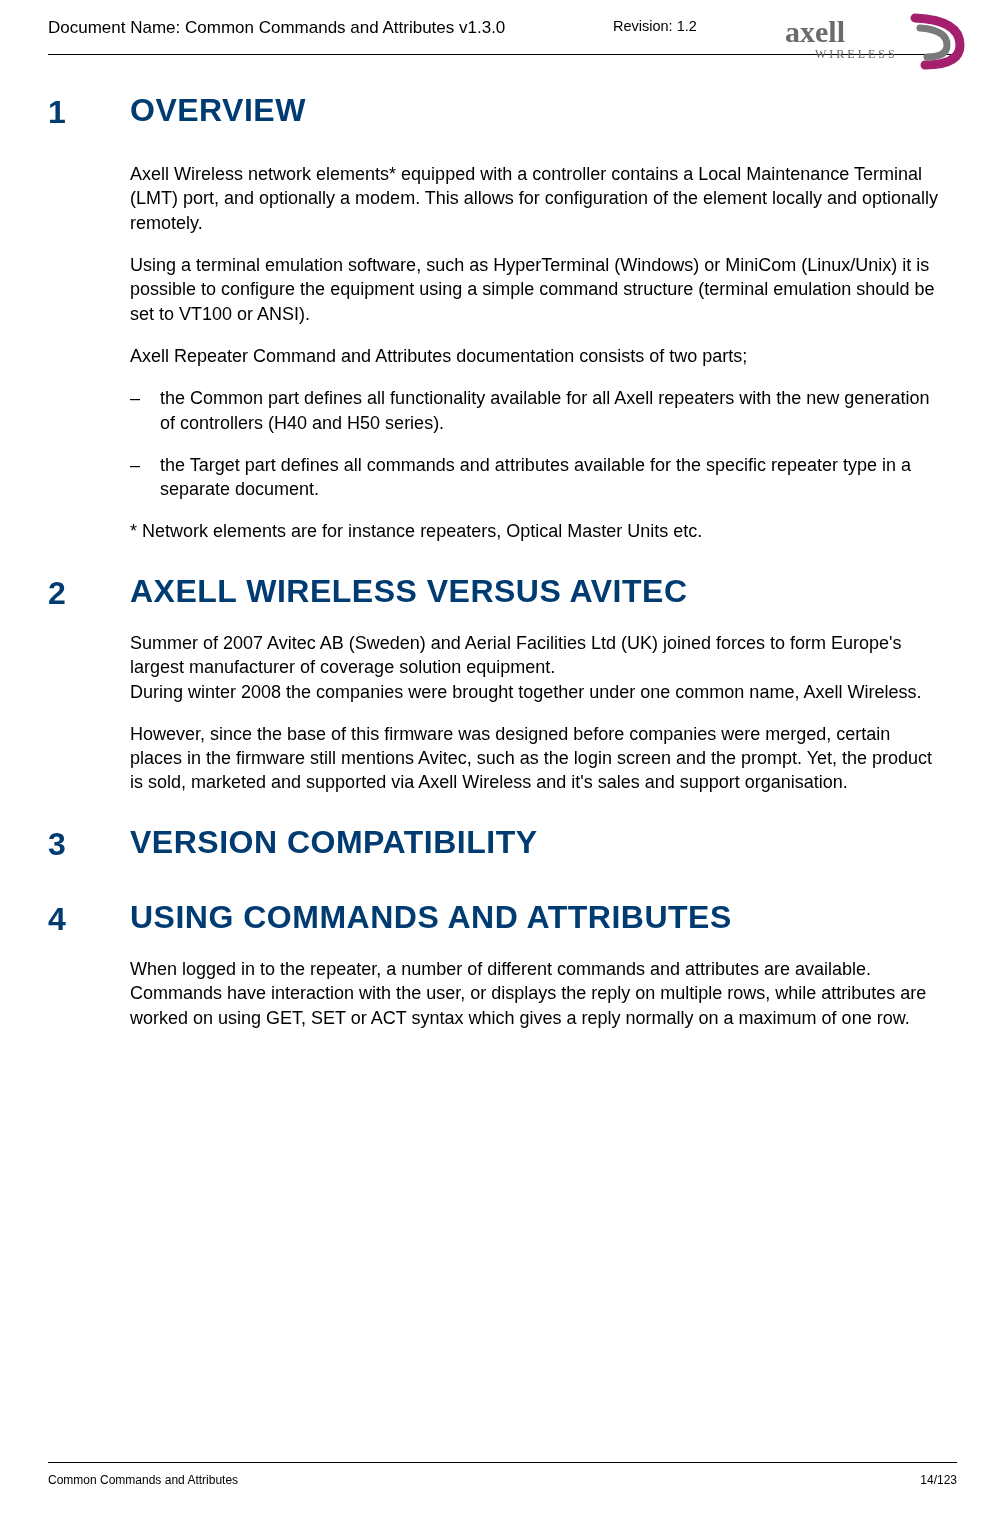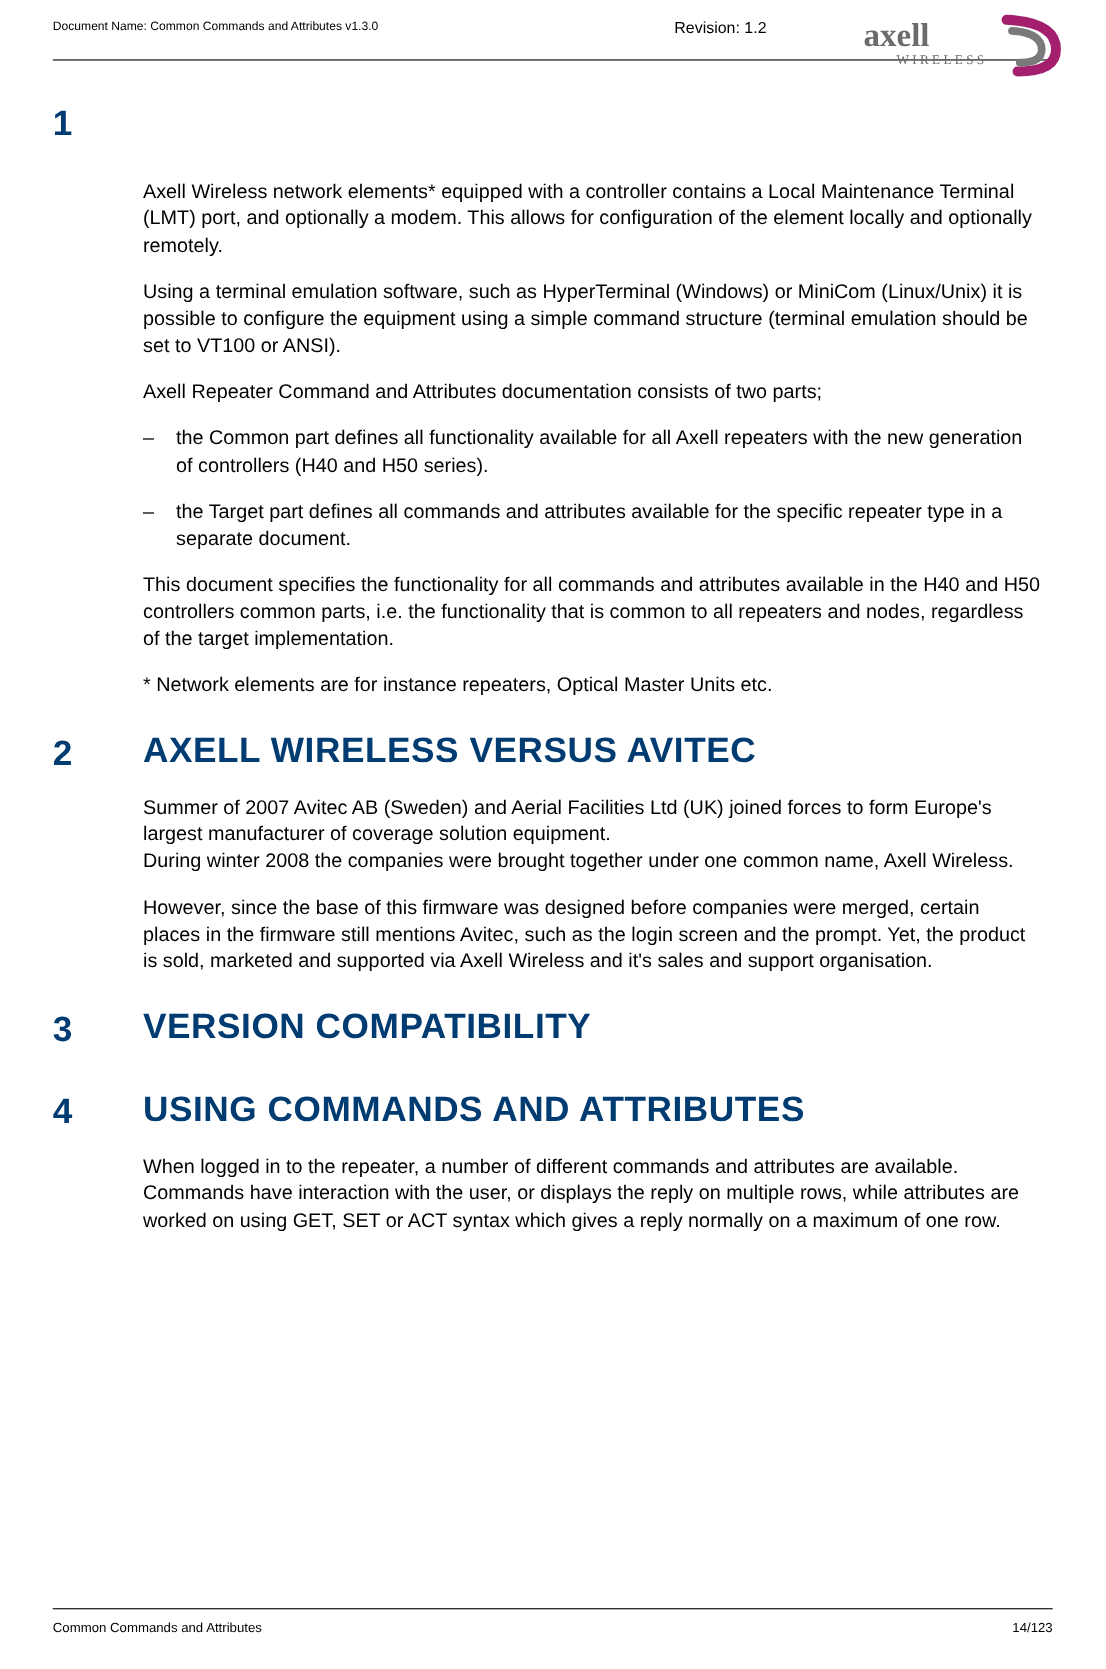--- a/index.html
+++ b/index.html
@@ -12,21 +12,21 @@
     position: relative;
     padding: 18px 48px 0 48px;
   }
   .header-row {
     display: flex;
     justify-content: space-between;
     align-items: flex-start;
     position: relative;
     height: 50px;
   }
-  .header-left { font-size: 11px; text-align: center; }
+  .header-left { font-size: 17px; text-align: center; }
   .header-center { font-size: 14.5px; position: absolute; left: 565px; top: 0;}
   .logo {
     position: absolute;
     right: -18px;
     top: -8px;
     width: 200px;
     height: 62px;
   }
   .hr-top {
     border: none;
@@ -111,34 +111,34 @@
       <path d="M 140 8 Q 185 10 185 35 Q 185 55 150 55" stroke="#a4206f" stroke-width="9" fill="none" stroke-linecap="round"></path>
       <path d="M 145 18 Q 172 20 172 35 Q 172 47 152 47" stroke="#7a7a7a" stroke-width="7" fill="none" stroke-linecap="round"></path>
     </svg>
   </div>
 </div>
 <hr class="hr-top">
 
 <div class="content" id="content">
     <div class="section">
       <div class="sec-num">1</div>
+      <div class="sec-title">OVERVIEW</div>
     </div>
     <div class="body-block">
       <div class="para first" style="white-space: pre-line; margin-top: 32px;">Axell Wireless network elements* equipped with a controller contains a Local Maintenance Terminal (LMT) port, and optionally a modem. This allows for configuration of the element locally and optionally remotely.</div>
       <div class="para" style="white-space: pre-line;">Using a terminal emulation software, such as HyperTerminal (Windows) or MiniCom (Linux/Unix) it is possible to configure the equipment using a simple command structure (terminal emulation should be set to VT100 or ANSI).</div>
       <div class="para" style="white-space: pre-line;">Axell Repeater Command and Attributes documentation consists of two parts;</div>
       <div class="bullet-row">
         <div class="bullet-dash">–</div>
         <div>the Common part defines all functionality available for all Axell repeaters with the new generation of controllers (H40 and H50 series).</div>
       </div>
       <div class="bullet-row">
         <div class="bullet-dash">–</div>
         <div>the Target part defines all commands and attributes available for the specific repeater  type in a separate document.</div>
       </div>
-      <div class="para" style="white-space: pre-line;">This document specifies the functionality for all commands and attributes available in the H40 and H50 controllers common parts, i.e. the functionality that is common to all repeaters and nodes, regardless of the target implementation.</div>
       <div class="para" style="white-space: pre-line;">* Network elements are for instance repeaters, Optical Master Units etc.</div>
     </div>
     <div class="section-gap"></div>
     <div class="section">
       <div class="sec-num">2</div>
       <div class="sec-title">AXELL WIRELESS VERSUS AVITEC</div>
     </div>
     <div class="body-block">
       <div class="para first" style="white-space: pre-line;">Summer of 2007 Avitec AB (Sweden) and Aerial Facilities Ltd (UK) joined forces to form Europe's largest manufacturer of coverage solution equipment.
 During winter 2008 the companies were brought together under one common name, Axell Wireless.</div>

